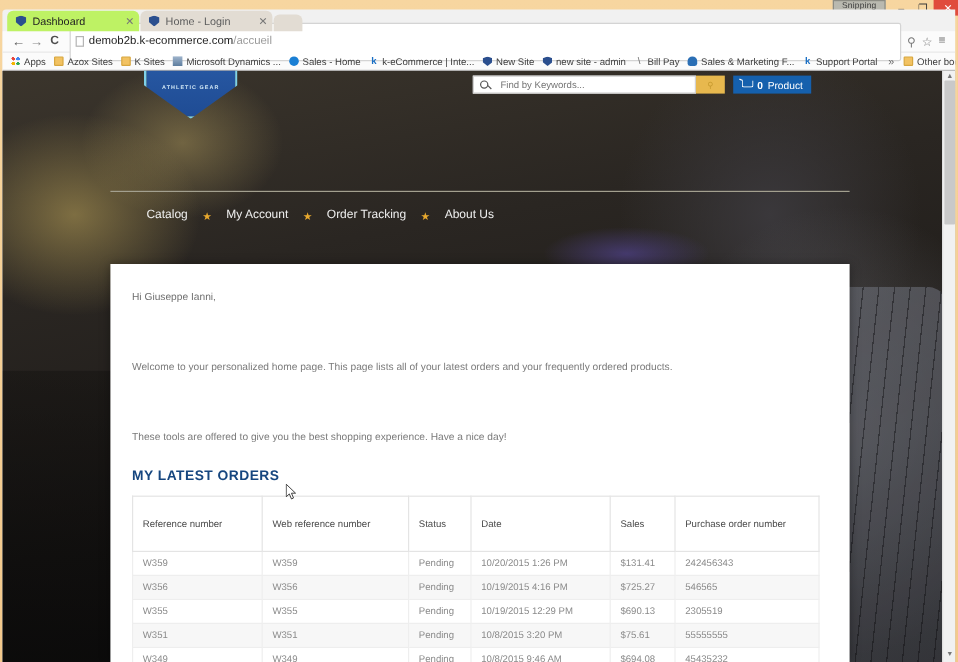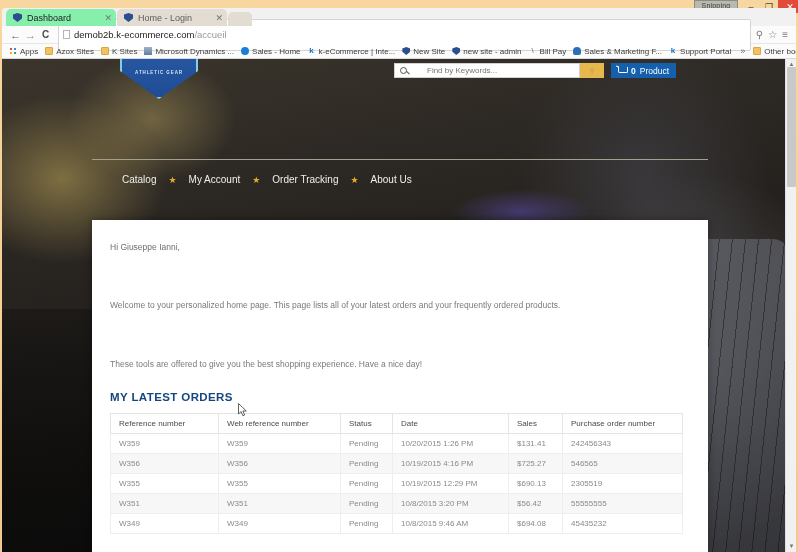--- a/index.html
+++ b/index.html
@@ -54,21 +54,21 @@
   .tab {
     position: relative;
     height: 17px;
     display: flex; align-items: center;
     padding: 0 4px 0 7px;
     font-size: 9px; color: #404040;
     border-top-left-radius: 5px; border-top-right-radius: 5px;
     margin-right: 1px;
     min-width: 110px;
   }
-  .tab.active { background: #86efac; color: #222; align-items: center; }
+  .tab.active { background: #bef264; color: #222; align-items: center; }
   .tab.inactive { background: #e2dcd3; color: #5d5d5d; }
   .tab .favicon {
     width: 9px; height: 9px; margin-right: 5px; flex: 0 0 auto;
     position: relative;
   }
   .tab .favicon::before {
     content: ""; position: absolute; inset: 0;
     background: #2b4f8e;
     clip-path: polygon(50% 0%, 100% 18%, 100% 60%, 50% 100%, 0% 60%, 0% 18%);
   }
@@ -191,21 +191,21 @@
   .logo-badge span {
     font-size: 4.5px; color: #cfe6f5; letter-spacing: .9px; font-weight: bold;
   }
 
   .searchwrap {
     position: absolute; top: 4px; left: 392px;
     display: flex; align-items: stretch; height: 15px;
   }
   .searchbox {
     width: 186px; background: #fff;
-    display: flex; align-items: center; padding: 0 5px; gap: 20px;
+    display: flex; align-items: center; padding: 0 5px; gap: 10px;
     border: 1px solid #d2d2d2;
   }
   .searchbox .mag {
     width: 7px; height: 7px; border: 1.3px solid #555; border-radius: 50%;
     position: relative; flex: 0 0 auto;
   }
   .searchbox .mag::after {
     content: ""; position: absolute; width: 3.5px; height: 1.3px;
     background: #555; transform: rotate(45deg); right: -3px; bottom: 0px;
   }
@@ -267,21 +267,21 @@
   .sect-title {
     color: #16467f; font-size: 11.5px; font-weight: bold;
     letter-spacing: .4px; margin-top: 20px; margin-bottom: 10px;
   }
   table.orders {
     width: 573px; border-collapse: collapse;
     font-size: 8px;
   }
   table.orders th {
     text-align: left; font-weight: normal; color: #4a4a4a;
-    padding: 5px 8px; border: 1px solid #e4e4e4;
+    padding: 18px 8px; border: 1px solid #e4e4e4;
     background: #fff; font-size: 8px;
   }
   table.orders td {
     color: #8a8a8a; padding: 5px 8px; border: 1px solid #eeeeee;
   }
   table.orders tbody tr:nth-child(even) { background: #f7f7f7; }
   .col-ref { width: 108px; }
   .col-web { width: 122px; }
   .col-status { width: 52px; }
   .col-date { width: 116px; }
@@ -550,21 +550,21 @@
             <td>Pending</td>
             <td>10/19/2015  12:29 PM</td>
             <td>$690.13</td>
             <td>2305519</td>
           </tr>
           <tr>
             <td>W351</td>
             <td>W351</td>
             <td>Pending</td>
             <td>10/8/2015   3:20 PM</td>
-            <td>$56.42</td>
+            <td>$75.61</td>
             <td>55555555</td>
           </tr>
           <tr>
             <td>W349</td>
             <td>W349</td>
             <td>Pending</td>
             <td>10/8/2015   9:46 AM</td>
             <td>$694.08</td>
             <td>45435232</td>
           </tr>

